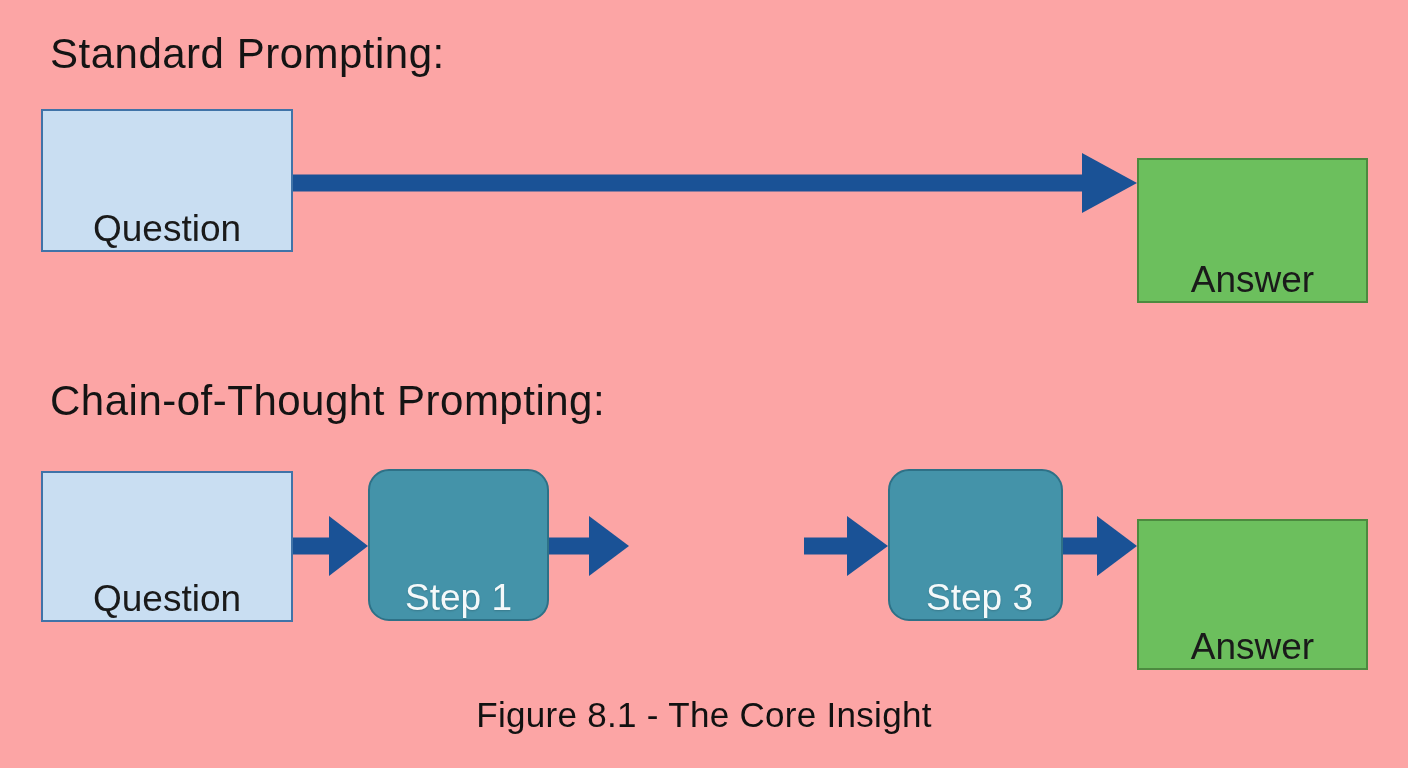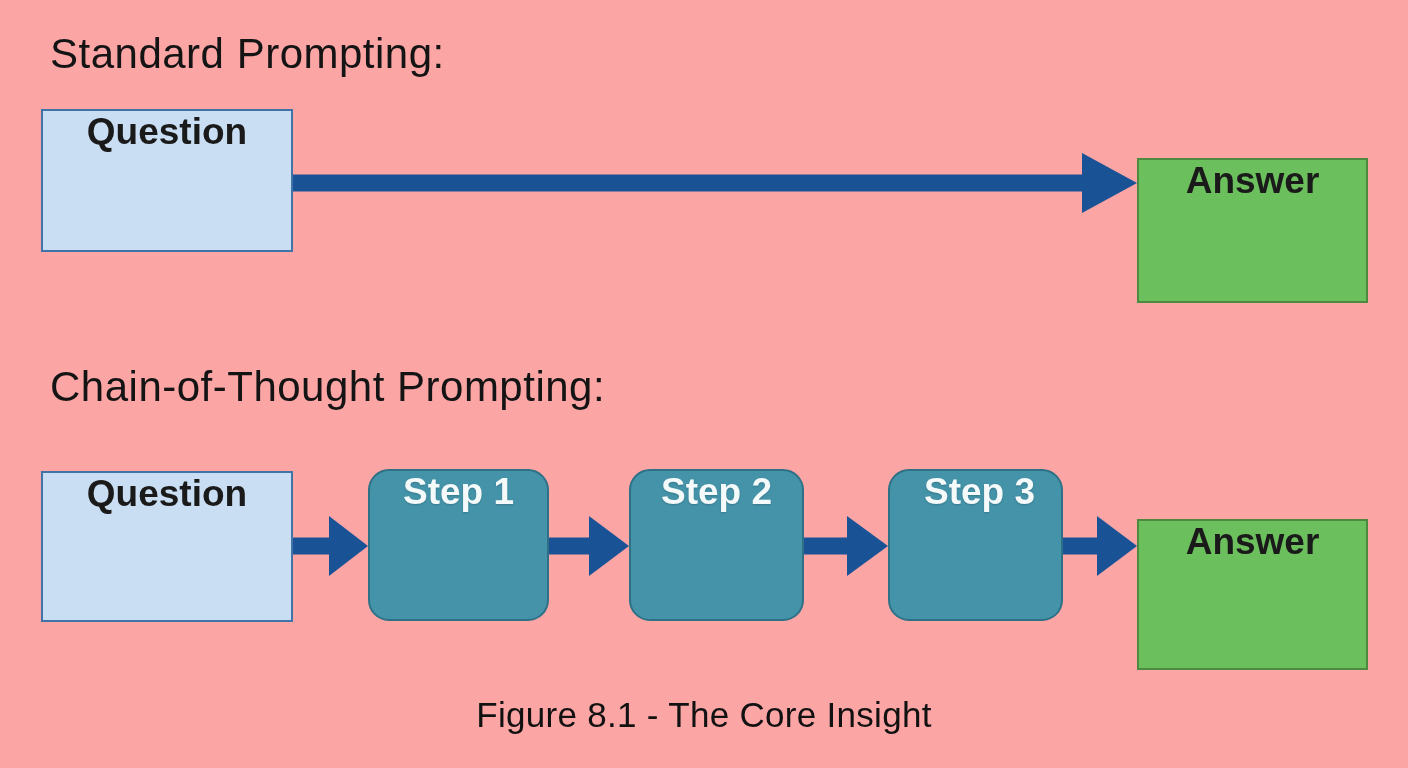--- a/index.html
+++ b/index.html
@@ -18,31 +18,30 @@
   .heading {
     position: absolute;
     left: 50px;
     color: #141414;
     font-size: 42px;
     font-weight: 400;
     letter-spacing: 0.5px;
     white-space: nowrap;
   }
   #heading-standard { top: 30px; }
-  #heading-cot { top: 363px; }
+  #heading-cot { top: 377px; }
 
   .node {
     position: absolute;
     display: flex;
-    align-items: flex-start;
+    align-items: flex-end;
     justify-content: center;
     font-size: 37px;
     color: #1a1a1a;
     box-sizing: border-box;
-    font-weight: bold;
   }
   .node.question {
     background: #c9def2;
     border: 2px solid #4073a8;
   }
   .node.answer {
     background: #6cbf5d;
     border: 2px solid #4c8a3f;
     margin-top: 48px;
   }
@@ -113,23 +112,20 @@
 
   <div class="node step" id="cot-step-1">
     <span>Step 1</span>
   </div>
 
   <svg class="arrow-svg" style="left:549px; top:514px;" width="80" height="64" viewBox="0 0 80 64" aria-hidden="true">
     <rect class="arrow-fill" x="0" y="23.5" width="44" height="17"></rect>
     <polygon class="arrow-fill" points="40,2 40,62 80,32"></polygon>
   </svg>
 
-  <div class="node step" id="cot-step-2">
-    <span>Step 2</span>
-  </div>
 
   <svg class="arrow-svg" style="left:804px; top:514px;" width="84" height="64" viewBox="0 0 84 64" aria-hidden="true">
     <rect class="arrow-fill" x="0" y="23.5" width="47" height="17"></rect>
     <polygon class="arrow-fill" points="43,2 43,62 84,32"></polygon>
   </svg>
 
   <div class="node step" id="cot-step-3">
     <span>Step 3</span>
   </div>
 

